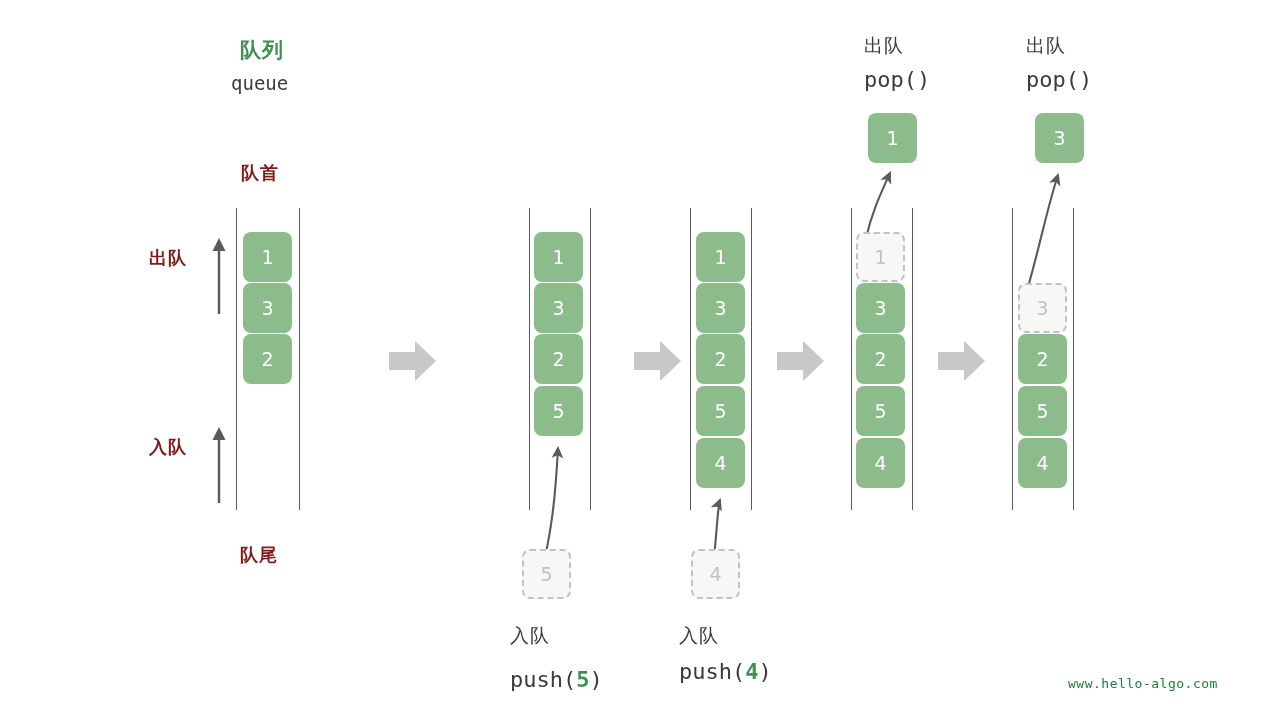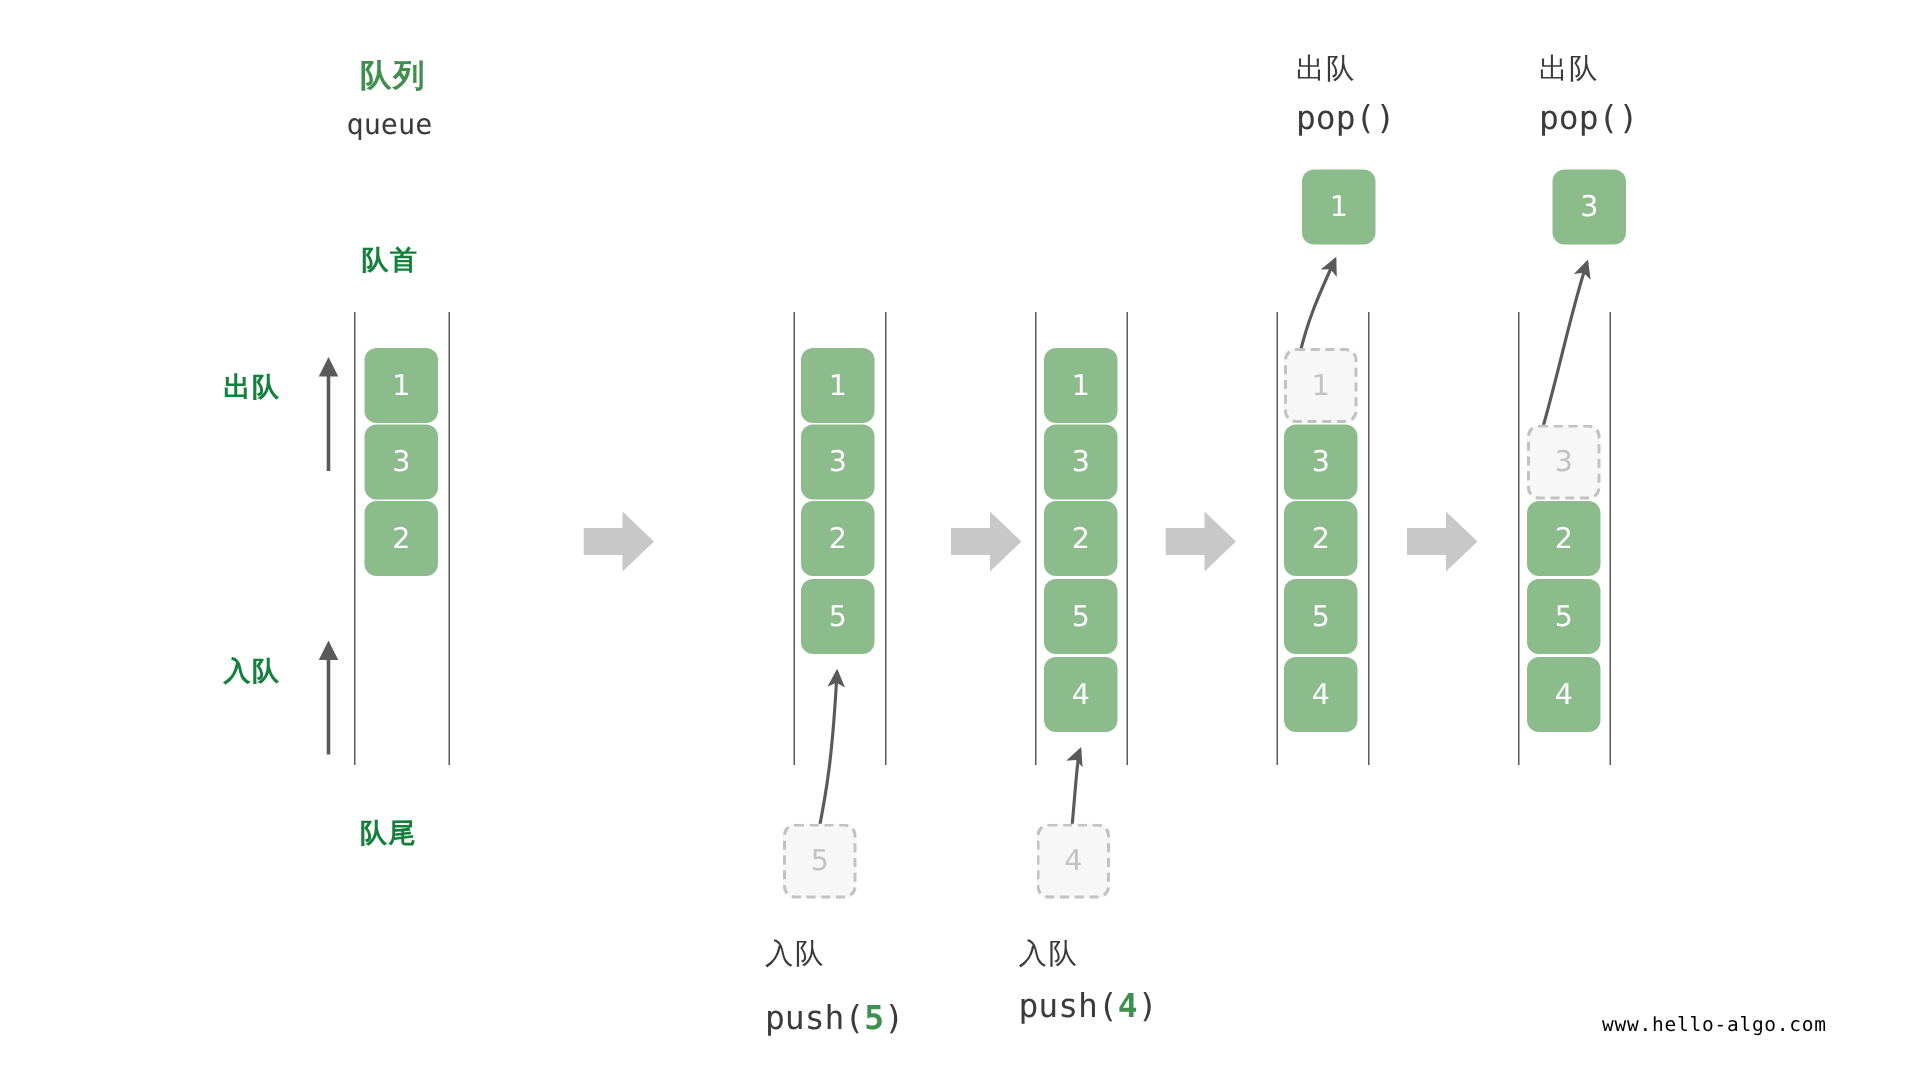--- a/index.html
+++ b/index.html
@@ -32,41 +32,41 @@
   }
   .title-en {
     font-family: "DejaVu Sans Mono", "Liberation Mono", monospace;
     font-size: 19px;
     color: #3b3b3b;
     white-space: nowrap;
   }
   .label-bold {
     font-size: 18px;
     font-weight: bold;
-    color: #15803d;
+    color: #7f1d1d;
     letter-spacing: 1px;
     white-space: nowrap;
   }
   .op-cn {
     font-size: 19px;
     color: #3b3b3b;
     letter-spacing: 1px;
     white-space: nowrap;
   }
   .op-code {
     font-family: "DejaVu Sans Mono", "Liberation Mono", monospace;
     font-size: 22px;
     color: #3b3b3b;
     white-space: nowrap;
   }
   .op-code .arg { color: #3f8f4f; font-weight: bold; }
   .watermark {
     font-family: "DejaVu Sans Mono", "Liberation Mono", monospace;
     font-size: 13px;
-    color: #000000;
+    color: #15803d;
     letter-spacing: 0.5px;
     white-space: nowrap;
   }
 
   
   .rail {
     width: 0;
     border-left: 1.6px solid #5a5a5a;
   }
 

